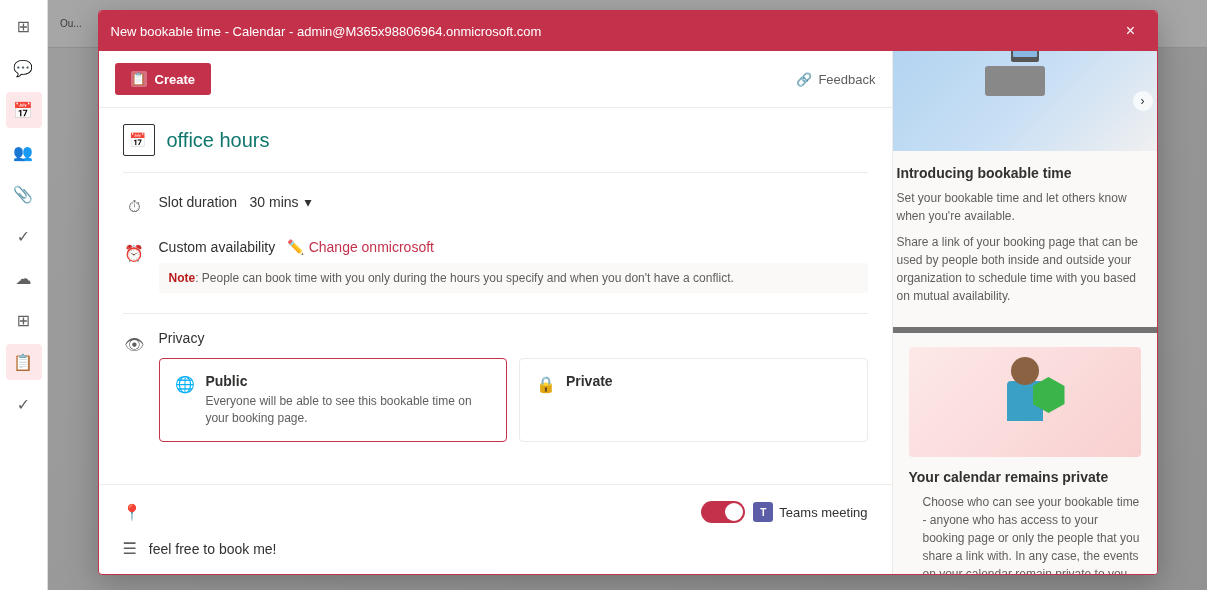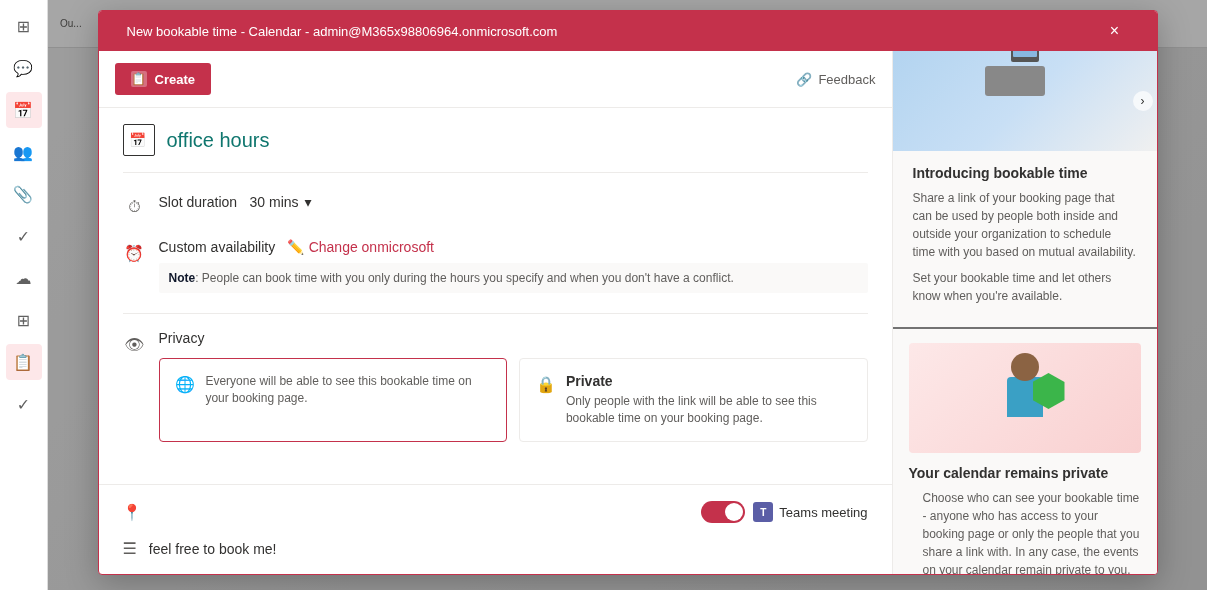--- a/index.html
+++ b/index.html
@@ -94,21 +94,21 @@
       box-shadow: 0 8px 32px rgba(0,0,0,0.25);
     }
 
     
     .modal-header {
       background: #c4314b;
       color: white;
       height: 40px;
       display: flex;
       align-items: center;
-      padding: 0 28px;
+      padding: 0 12px;
       justify-content: space-between;
       flex-shrink: 0;
     }
 
     .modal-header-title {
       font-size: 13px;
       font-weight: 400;
     }
 
     .modal-close-btn {
@@ -288,21 +288,21 @@
     .availability-note {
       margin-top: 8px;
       font-size: 12px;
       color: #605e5c;
       background: #faf9f8;
       padding: 8px 10px;
       border-radius: 2px;
     }
 
     .availability-note strong {
-      color: #0f172a;
+      color: #b91c1c;
     }
 
     
     .form-separator {
       border: none;
       border-top: 1px solid #edebe9;
       margin: 8px 0 16px 0;
     }
 
     
@@ -528,22 +528,22 @@
       background: rgba(255,255,255,0.7);
       border-radius: 50%;
       cursor: pointer;
       font-size: 12px;
       color: #323130;
     }
 
     .info-scroll-btn.right { right: 4px; }
 
     .info-content {
-      padding: 14px 20px;
-      border-bottom: 2px solid #737373;
+      padding: 14px 4px;
+      border-bottom: 6px solid #737373;
     }
 
     .info-title {
       font-size: 14px;
       font-weight: 600;
       color: #323130;
       margin-bottom: 8px;
     }
 
     .info-text {
@@ -715,29 +715,29 @@
 
               <div class="form-row">
                 <div class="form-row-icon">👁</div>
                 <div class="form-row-content">
                   <div class="privacy-label">Privacy</div>
                   <div class="privacy-options">
 
                     <div class="privacy-option selected">
                       <span class="privacy-option-icon">🌐</span>
                       <div>
+                        <div class="privacy-option-title">Public</div>
                         <div class="privacy-option-desc">Everyone will be able to see this bookable time on your booking page.</div>
                       </div>
                     </div>
 
                     <div class="privacy-option">
                       <span class="privacy-option-icon">🔒</span>
                       <div>
                         <div class="privacy-option-title">Private</div>
-                        <div class="privacy-option-desc">Only people with the link will be able to see this bookable time on your booking page.</div>
                       </div>
                     </div>
 
                   </div>
                 </div>
               </div>
 
             </div>
 
             <div class="location-row">
@@ -764,22 +764,22 @@
               <div class="info-image">
                 <div style="position:relative; width:80px; height:70px;">
                   <div class="info-image-monitor"></div>
                   <div class="info-image-desk"></div>
                 </div>
                 <div class="info-scroll-btn right">›</div>
               </div>
 
               <div class="info-content">
                 <div class="info-title">Introducing bookable time</div>
+                <div class="info-text">Set your bookable time and let others know when you're available.</div>
                 <div class="info-text">Share a link of your booking page that can be used by people both inside and outside your organization to schedule time with you based on mutual availability.</div>
-                <div class="info-text">Set your bookable time and let others know when you're available.</div>
               </div>
 
               <div class="info-card2">
                 <div class="info-image2">
                   <div class="person-figure">
                     <div class="person-head"></div>
                     <div class="person-body"></div>
                     <div class="shield-icon-green"></div>
                   </div>
                 </div>

